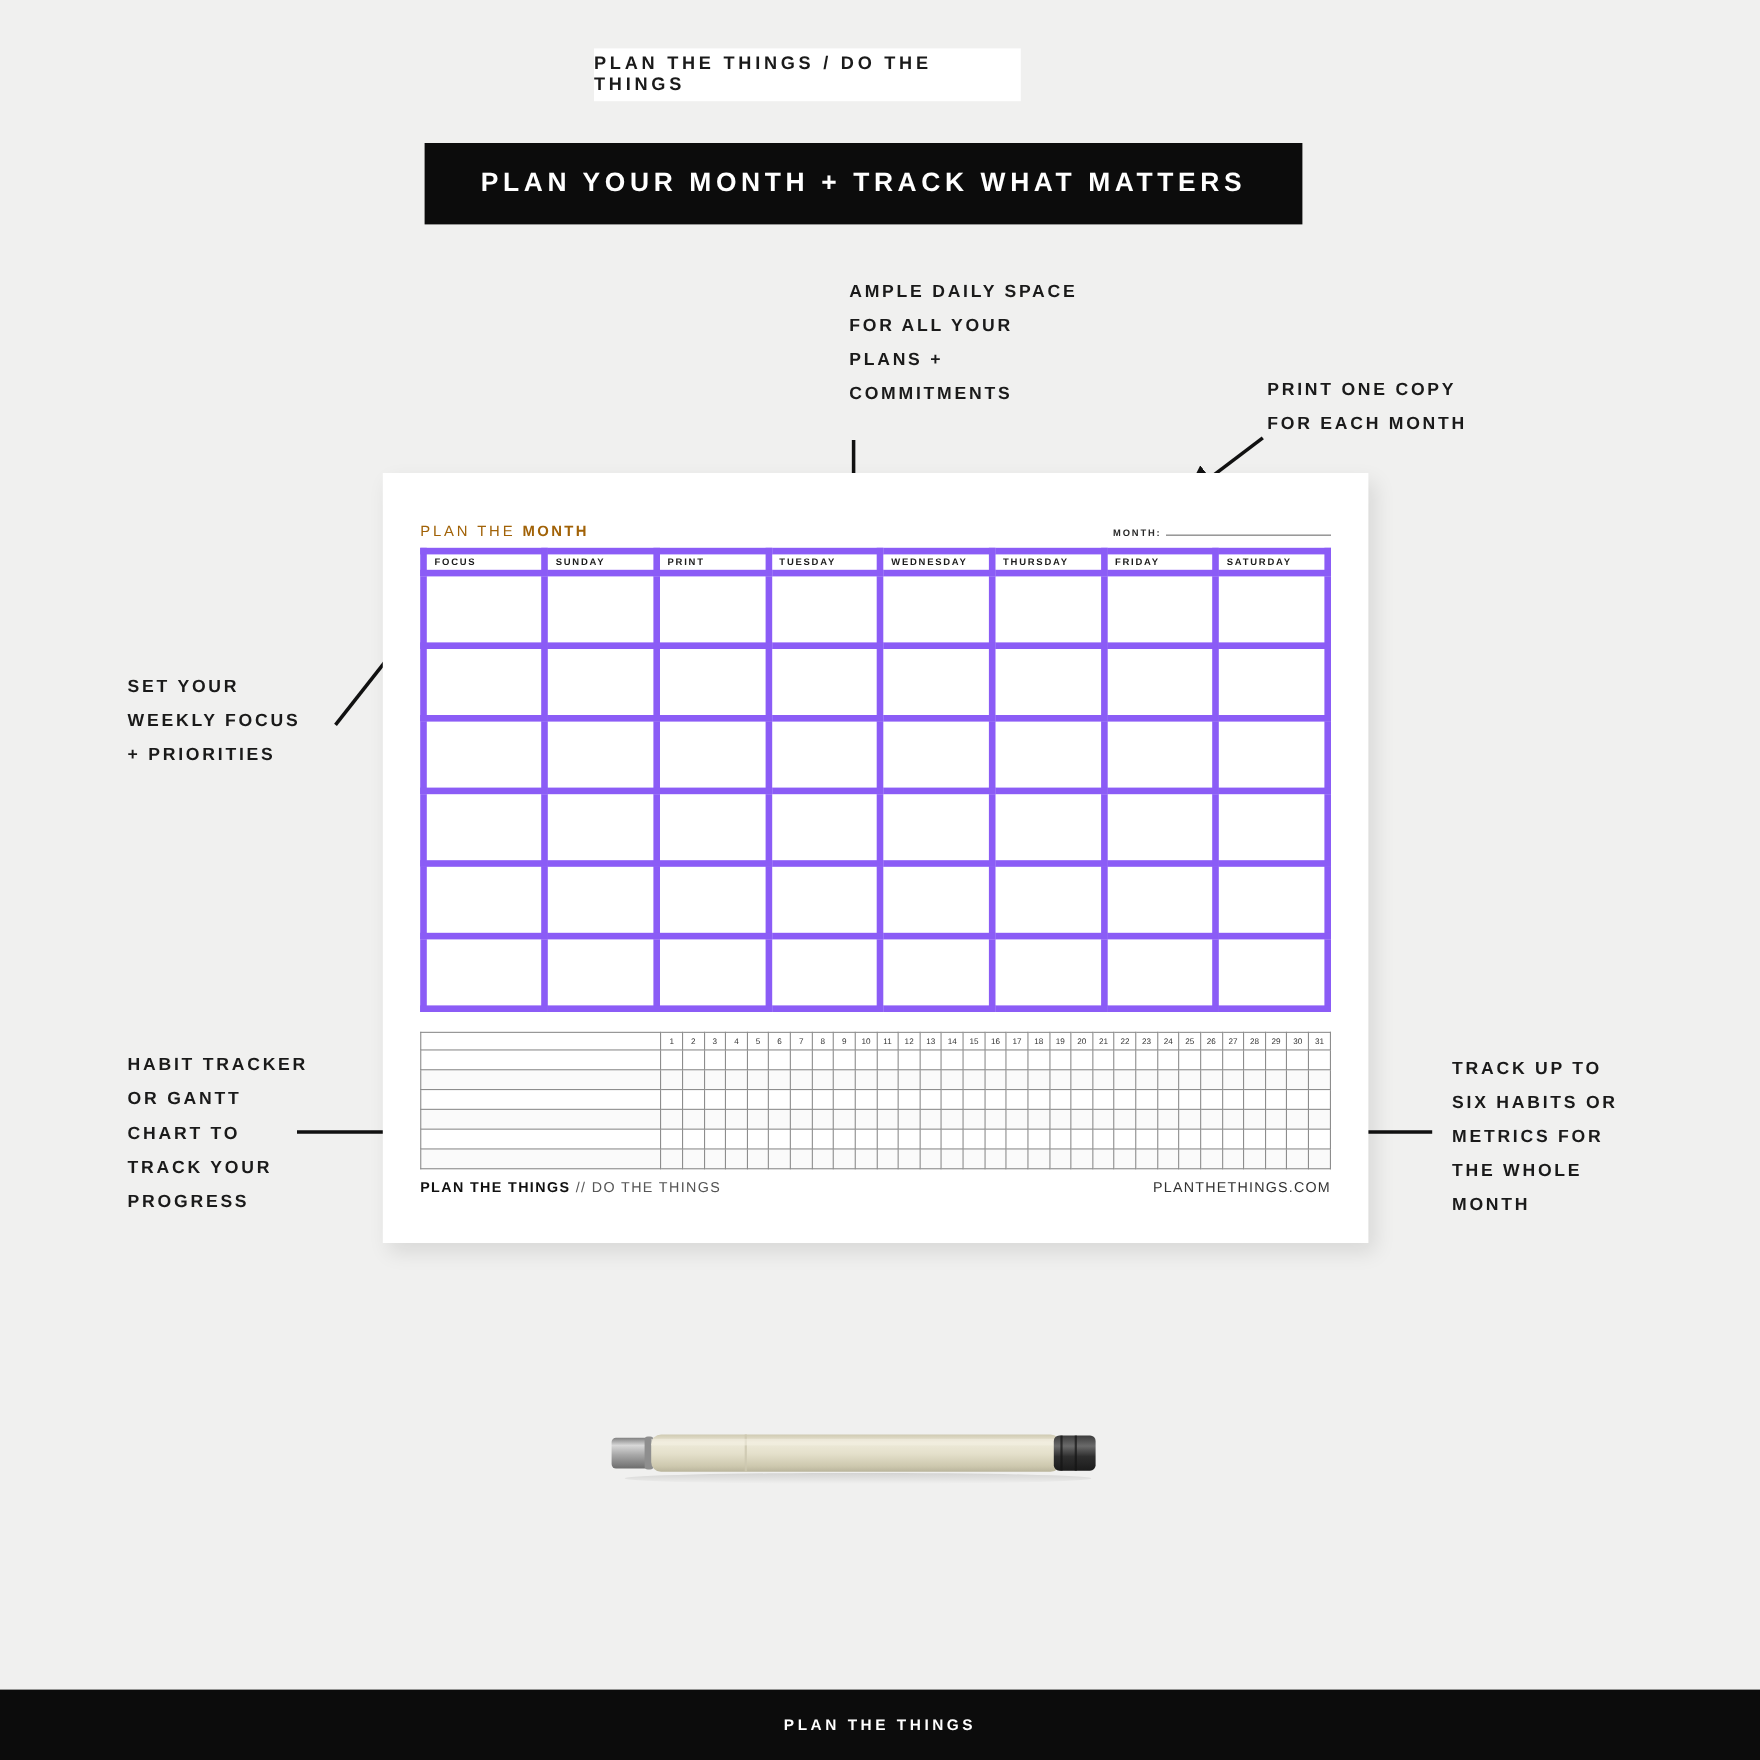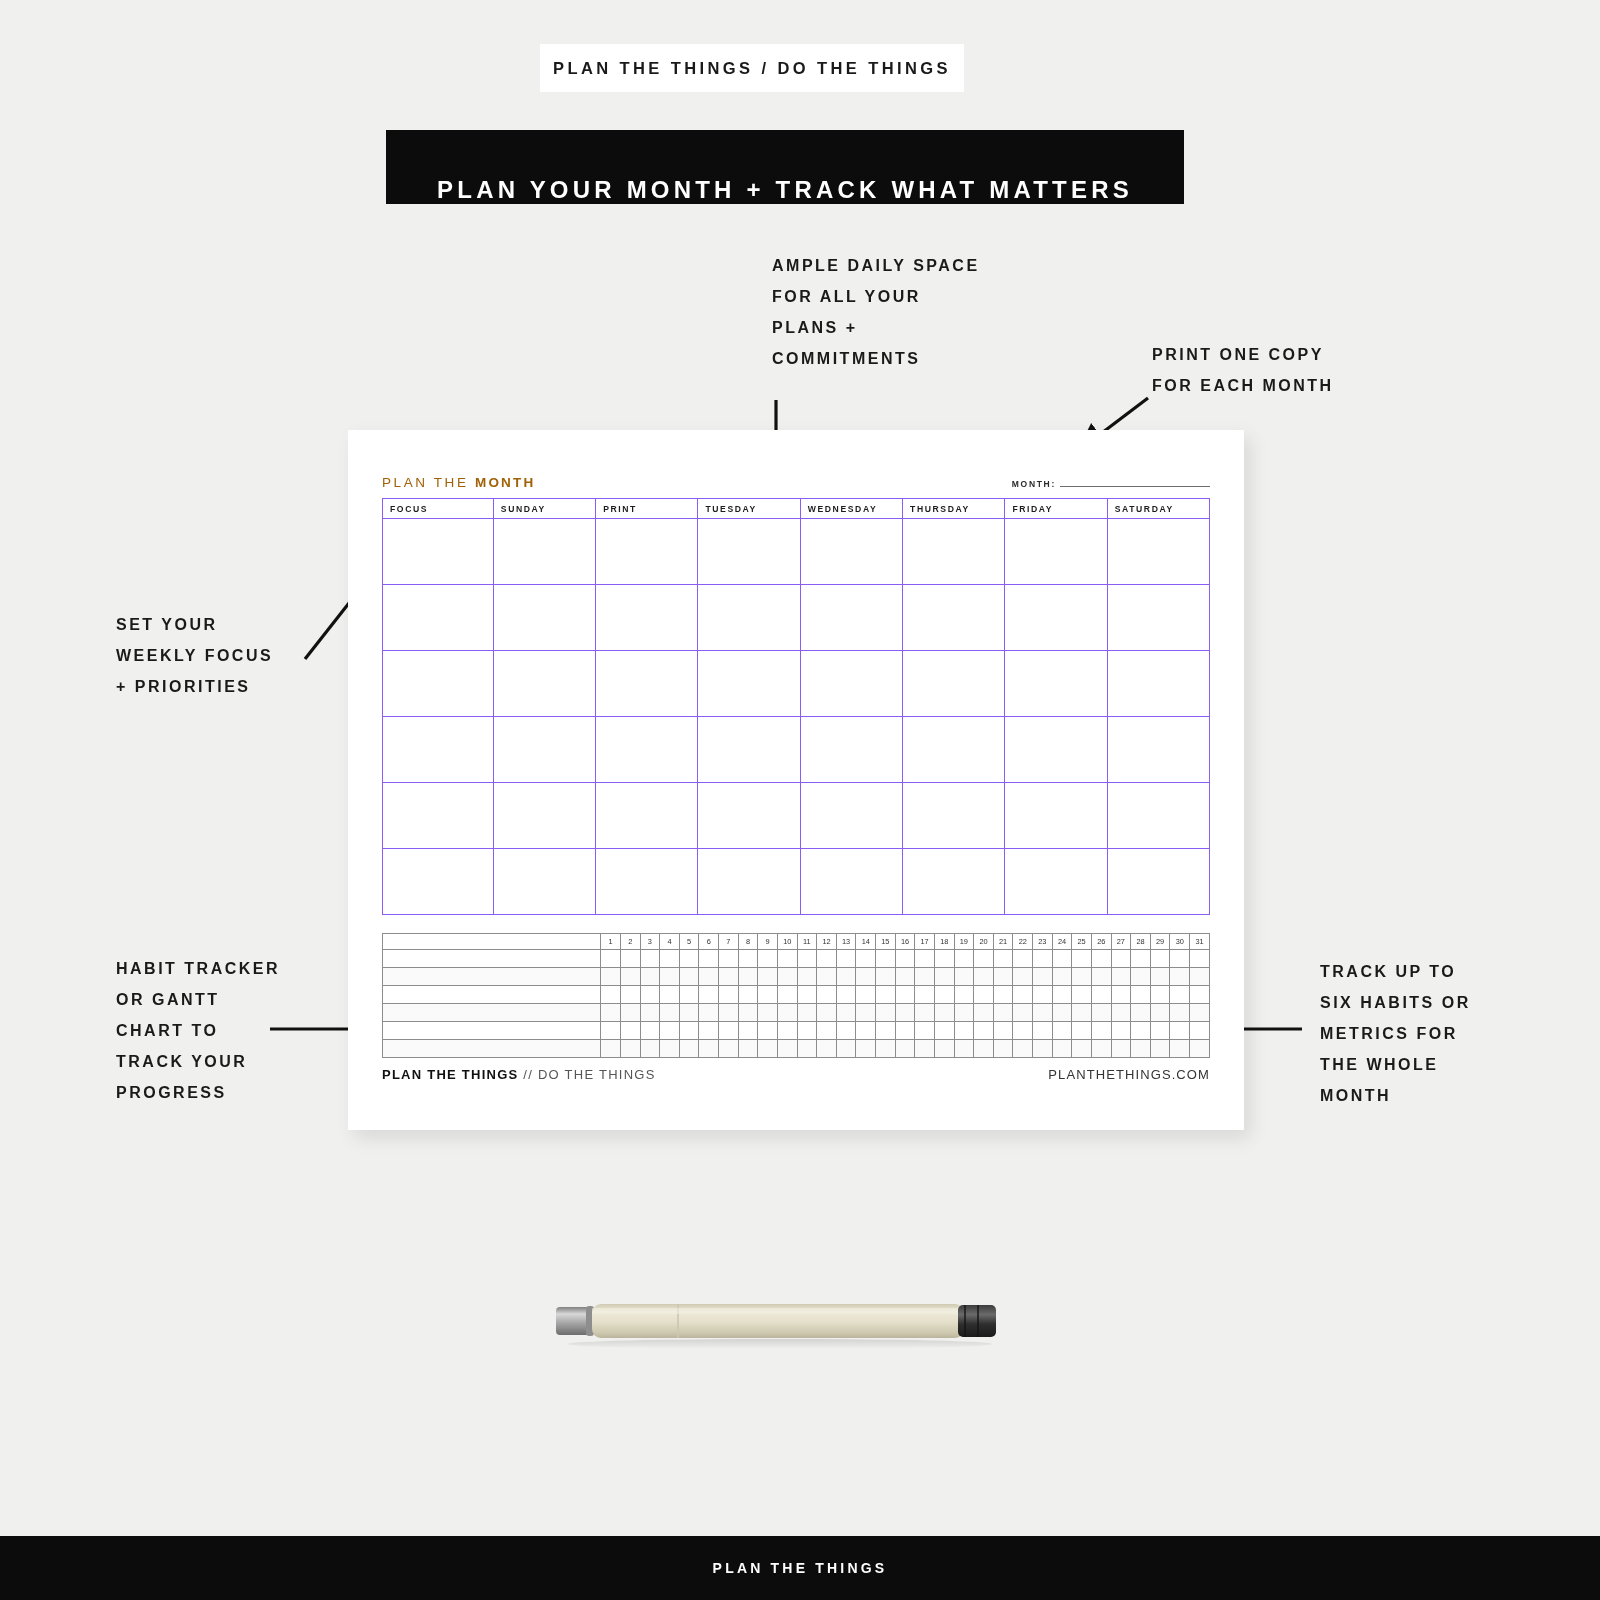--- a/index.html
+++ b/index.html
@@ -17,21 +17,21 @@
     width: 1600px;
     height: 1600px;
     background: #f0f0ef;
   }
 
   
   .eyebrow {
     position: absolute;
     left: 540px;
     top: 44px;
-    width: 424px;
+    width: 388px;
     height: 48px;
     background: #ffffff;
     display: flex;
     align-items: center;
     justify-content: center;
   }
   .eyebrow span {
     font-size: 16.5px;
     letter-spacing: 3.4px;
     font-weight: 700;
@@ -40,21 +40,21 @@
 
   
   .headline-bar {
     position: absolute;
     left: 386px;
     top: 130px;
     width: 798px;
     height: 74px;
     background: #0c0c0c;
     display: flex;
-    align-items: flex-end;
+    align-items: center;
     justify-content: center;
   }
   .headline-bar span {
     font-size: 24px;
     letter-spacing: 4.2px;
     font-weight: 700;
     color: #ffffff;
     white-space: nowrap;
   }
 
@@ -136,21 +136,21 @@
     margin-bottom: 3px;
   }
 
   
   .cal {
     border-collapse: collapse;
     table-layout: fixed;
     width: 100%;
   }
   .cal th, .cal td {
-    border: 1px solid #8b5cf6;
+    border: 6px solid #8b5cf6;
   }
   .cal th {
     height: 20px;
     text-align: left;
     padding-left: 7px;
     font-size: 8.6px;
     letter-spacing: 1.6px;
     font-weight: 700;
     color: #1c1c1c;
     background: #ffffff;

